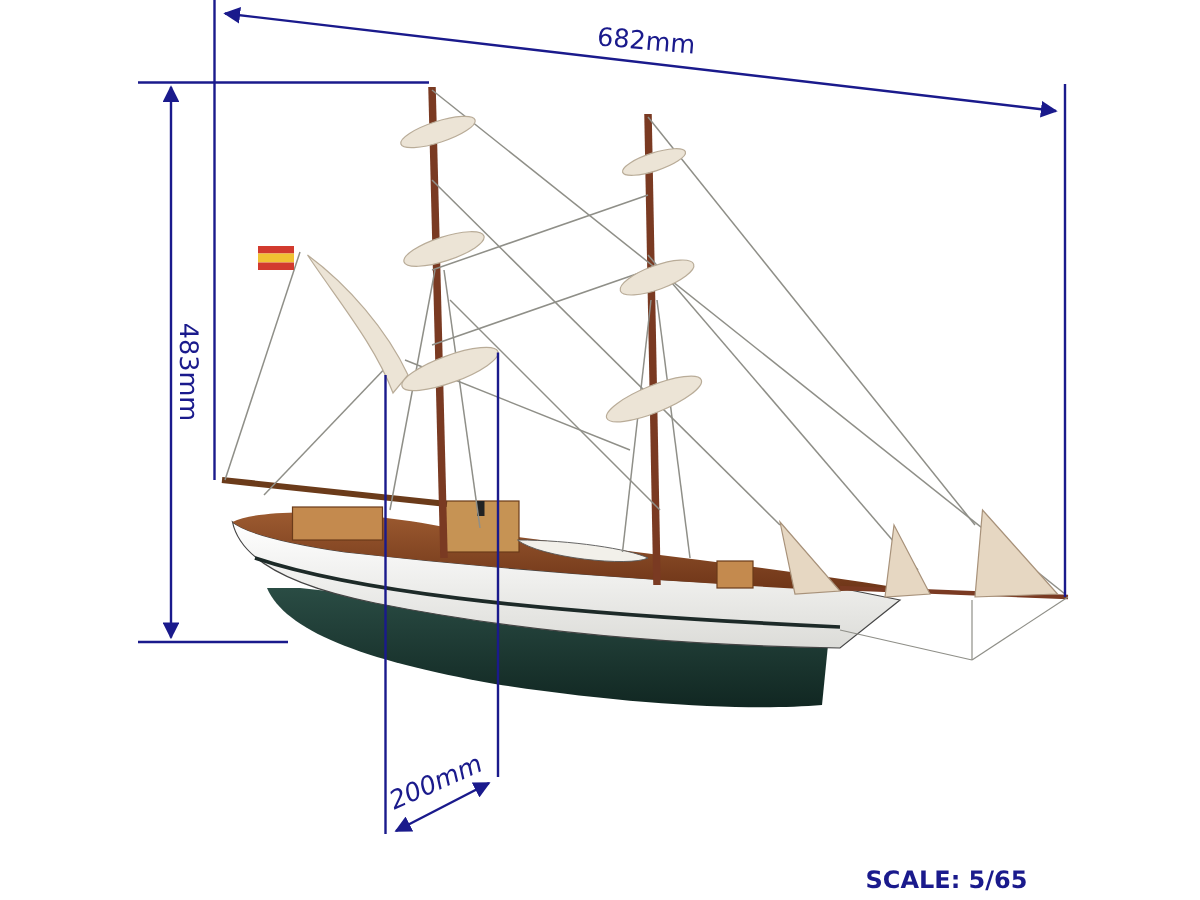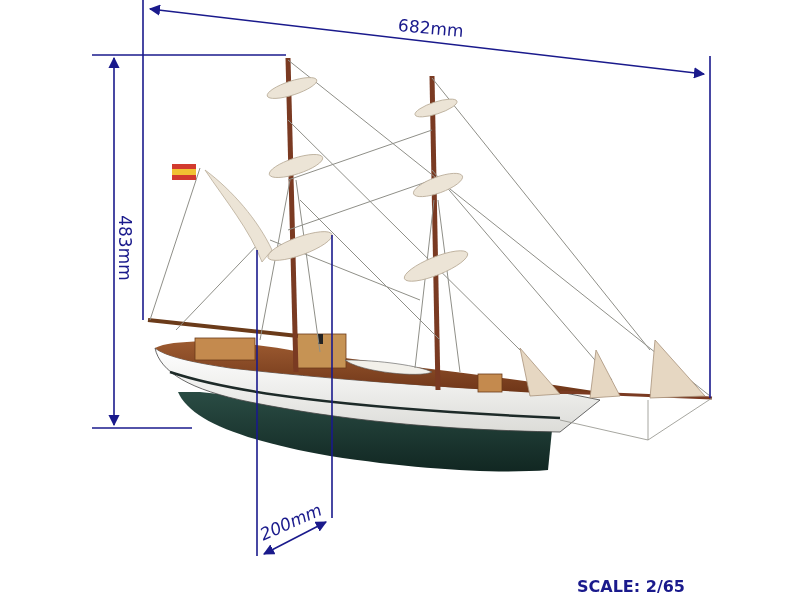--- a/index.html
+++ b/index.html
@@ -117,13 +117,13 @@
 
     <line x1="114" y1="58" x2="114" y2="425" marker-start="url(#arrow)" marker-end="url(#arrow)"></line>
 
     <line x1="264" y1="554" x2="326" y2="522" marker-start="url(#arrow)" marker-end="url(#arrow)"></line>
   </g>
 </svg>
 
 <div id="label-length" class="dim-label">682mm</div>
 <div id="label-height" class="dim-label">483mm</div>
 <div id="label-beam" class="dim-label">200mm</div>
-<div id="scale">SCALE: 2/65</div>
+<div id="scale">SCALE: 5/65</div>
 
 </body></html>

